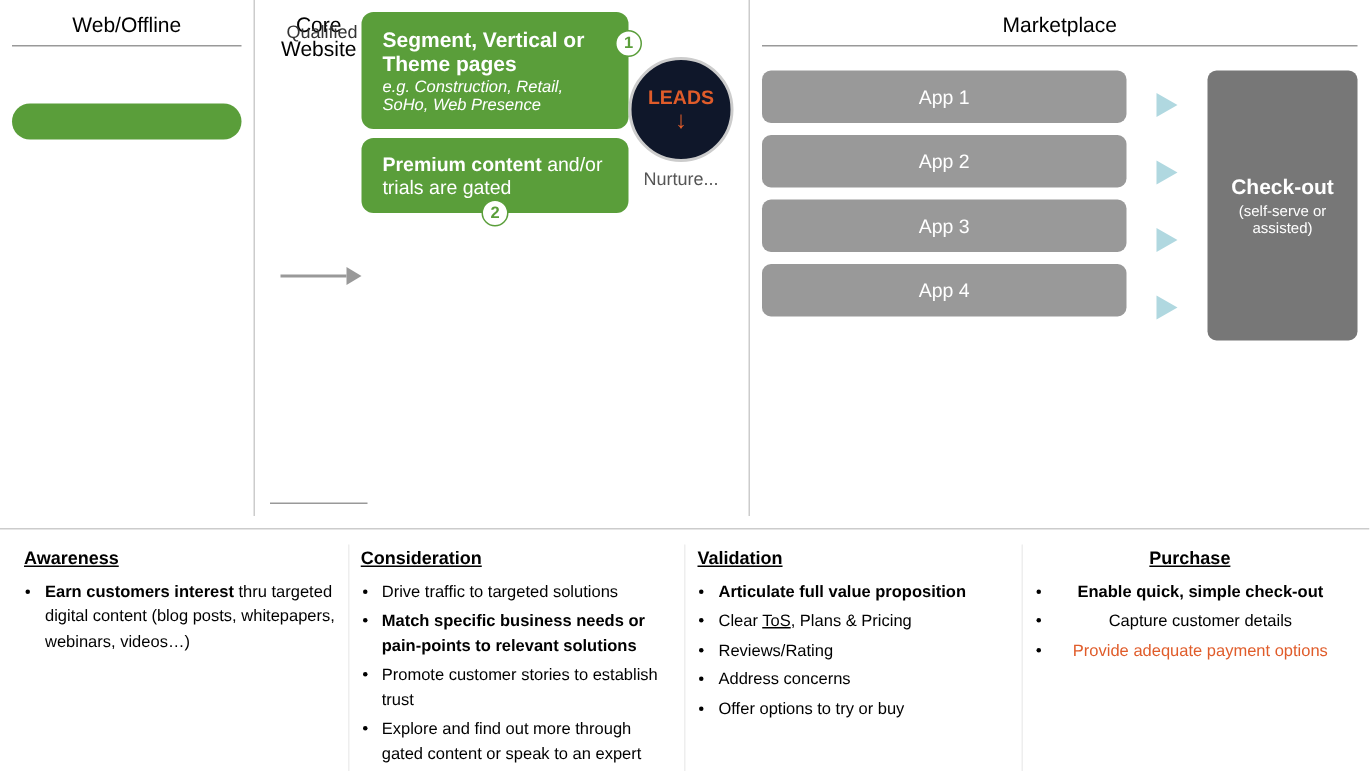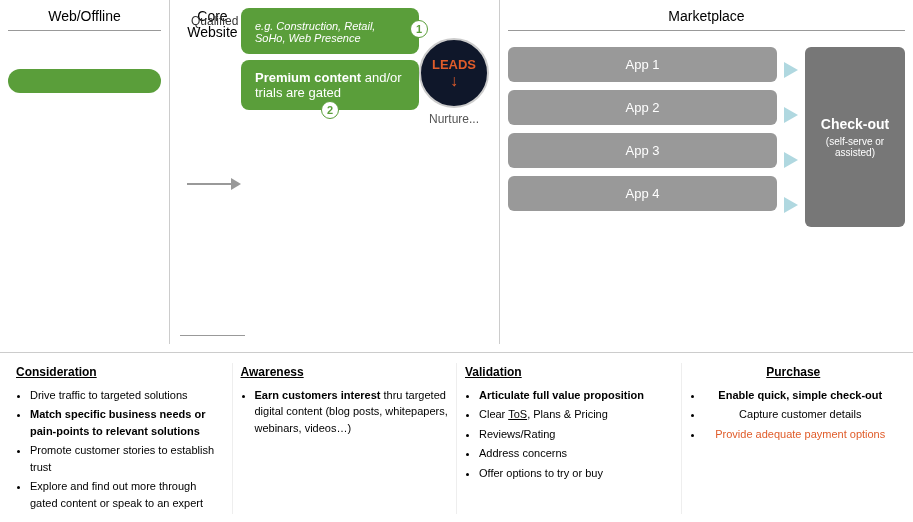--- a/index.html
+++ b/index.html
@@ -141,21 +141,21 @@
     }
     .nurture-text {
       font-size: 12px;
       color: #555;
       margin-top: 4px;
     }
 
     
     .marketplace-inner {
       display: flex;
-      gap: 0;
+      gap: 13px;
       margin-top: 8px;
     }
     .apps-col {
       display: flex;
       flex-direction: column;
       gap: 8px;
       flex: 1;
     }
     .app-box {
       background: #999;
@@ -321,20 +321,21 @@
           <div class="line" style="width:44px;"></div>
           <div class="tip"></div>
         </div>
         <span style="position:absolute; top:-16px; left:4px; font-size:12px; color:#333;">Qualified</span>
       </div>
 
       <div class="core-boxes">
 
         <div class="segment-box-wrapper" style="position:relative;">
           <div class="segment-box">
+            <div class="seg-title">Segment, Vertical or Theme pages</div>
             <div class="seg-sub">e.g. Construction, Retail, SoHo, Web Presence</div>
           </div>
 
           <div class="badge-pos-1">
             <div class="num-badge">1</div>
           </div>
         </div>
 
         <div class="premium-box-wrapper" style="position:relative;">
           <div class="premium-box">
@@ -382,38 +383,38 @@
             <div class="co-title">Check-out</div>
             <div class="co-sub">(self-serve or assisted)</div>
           </div>
         </div>
       </div>
     </div>
 
   </div>
 
   <div class="bottom-section">
+
+    <div class="bottom-col">
+      <div class="bottom-col-title">Awareness</div>
+      <ul>
+        <li>
+          <span class="bold-text">Earn customers interest</span>
+          <span> thru targeted digital content (blog posts, whitepapers, webinars, videos…)</span>
+        </li>
+      </ul>
+    </div>
 
     <div class="bottom-col">
       <div class="bottom-col-title">Consideration</div>
       <ul>
         <li>Drive traffic to targeted solutions</li>
         <li><span class="bold-text">Match specific business needs or pain-points to relevant solutions</span></li>
         <li>Promote customer stories to establish trust</li>
         <li>Explore and find out more through gated content or speak to an expert</li>
-      </ul>
-    </div>
-
-    <div class="bottom-col">
-      <div class="bottom-col-title">Awareness</div>
-      <ul>
-        <li>
-          <span class="bold-text">Earn customers interest</span>
-          <span> thru targeted digital content (blog posts, whitepapers, webinars, videos…)</span>
-        </li>
       </ul>
     </div>
 
     <div class="bottom-col">
       <div class="bottom-col-title">Validation</div>
       <ul>
         <li><span class="bold-text">Articulate full value proposition</span></li>
         <li>Clear <span class="underline-text">ToS</span>, Plans &amp; Pricing</li>
         <li>Reviews/Rating</li>
         <li>Address concerns</li>

